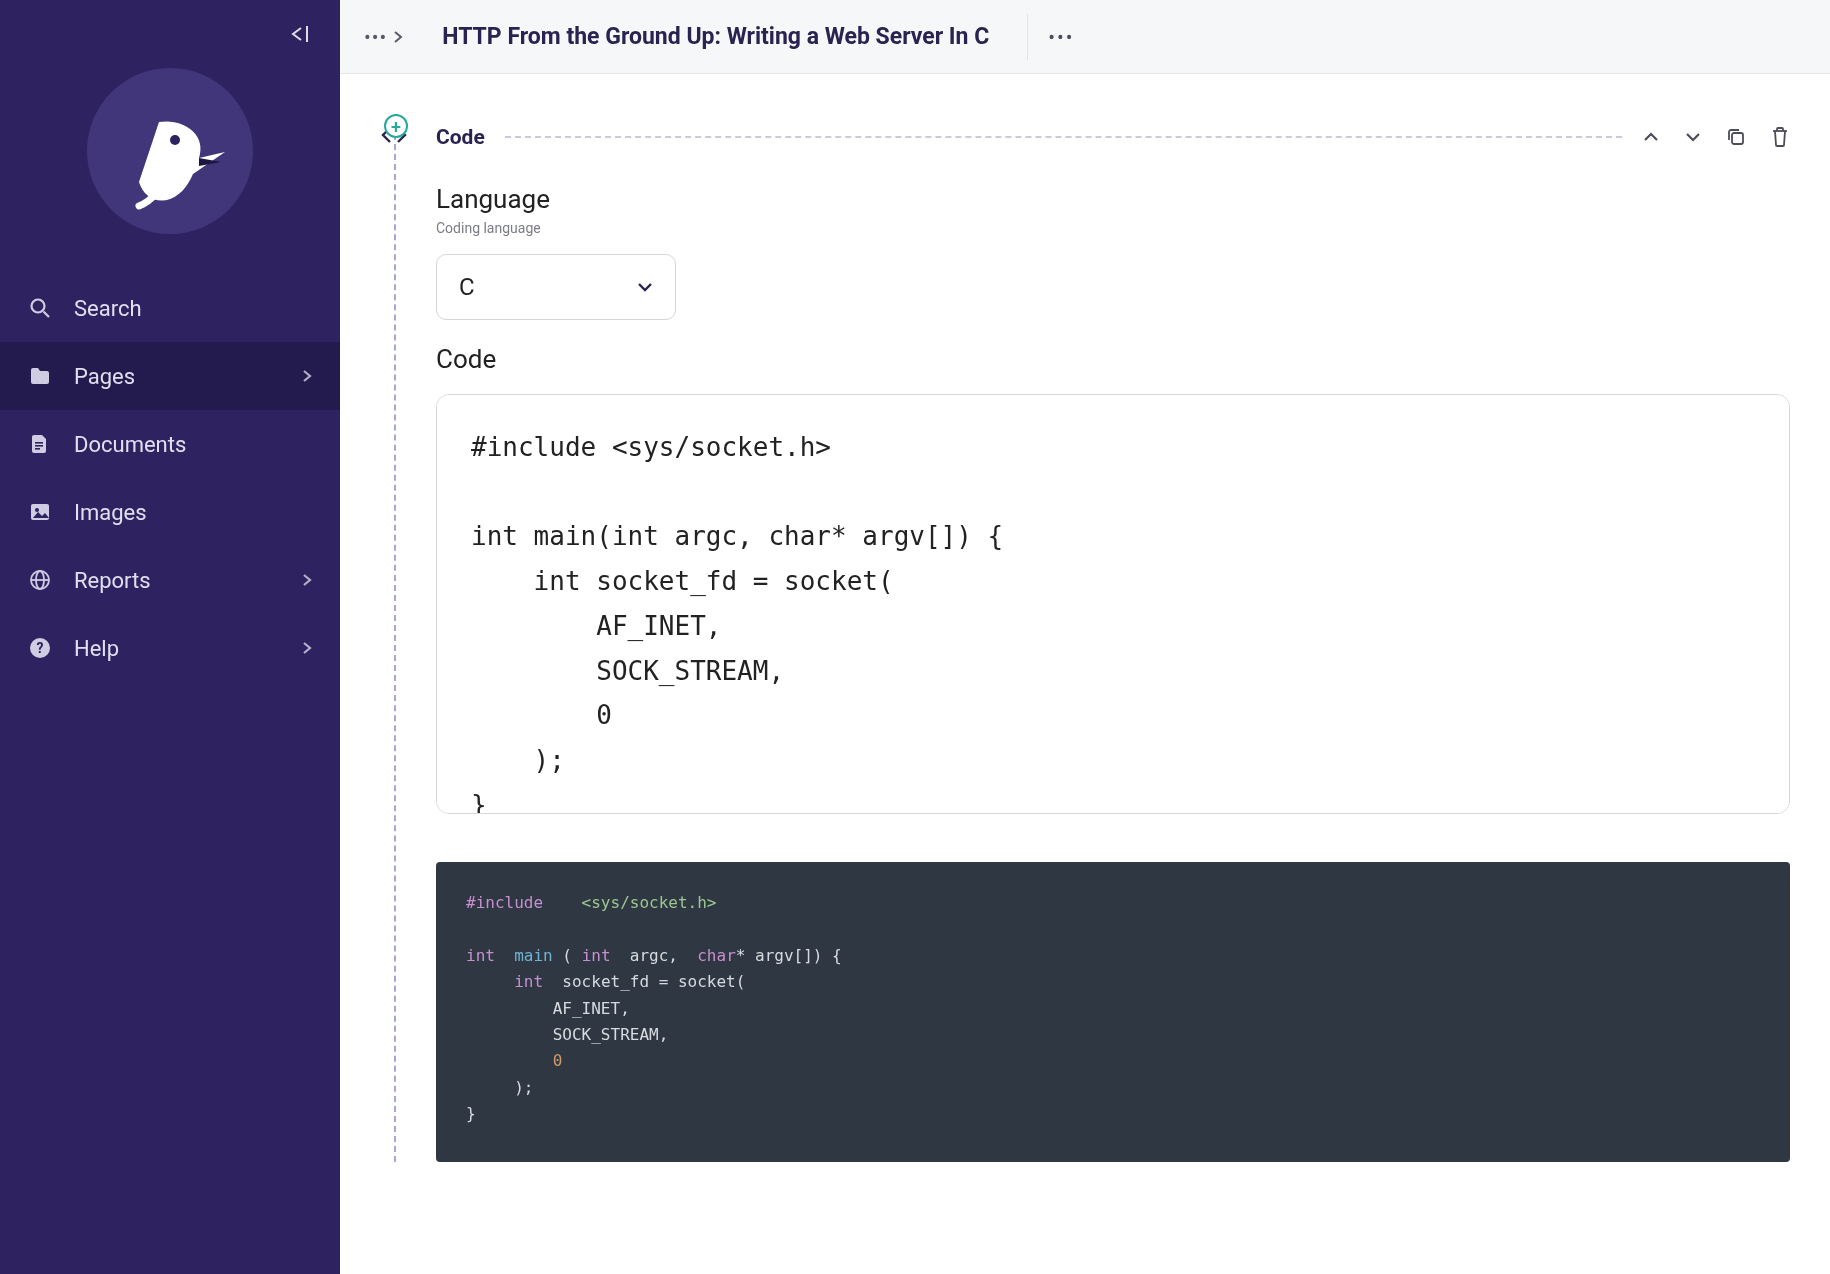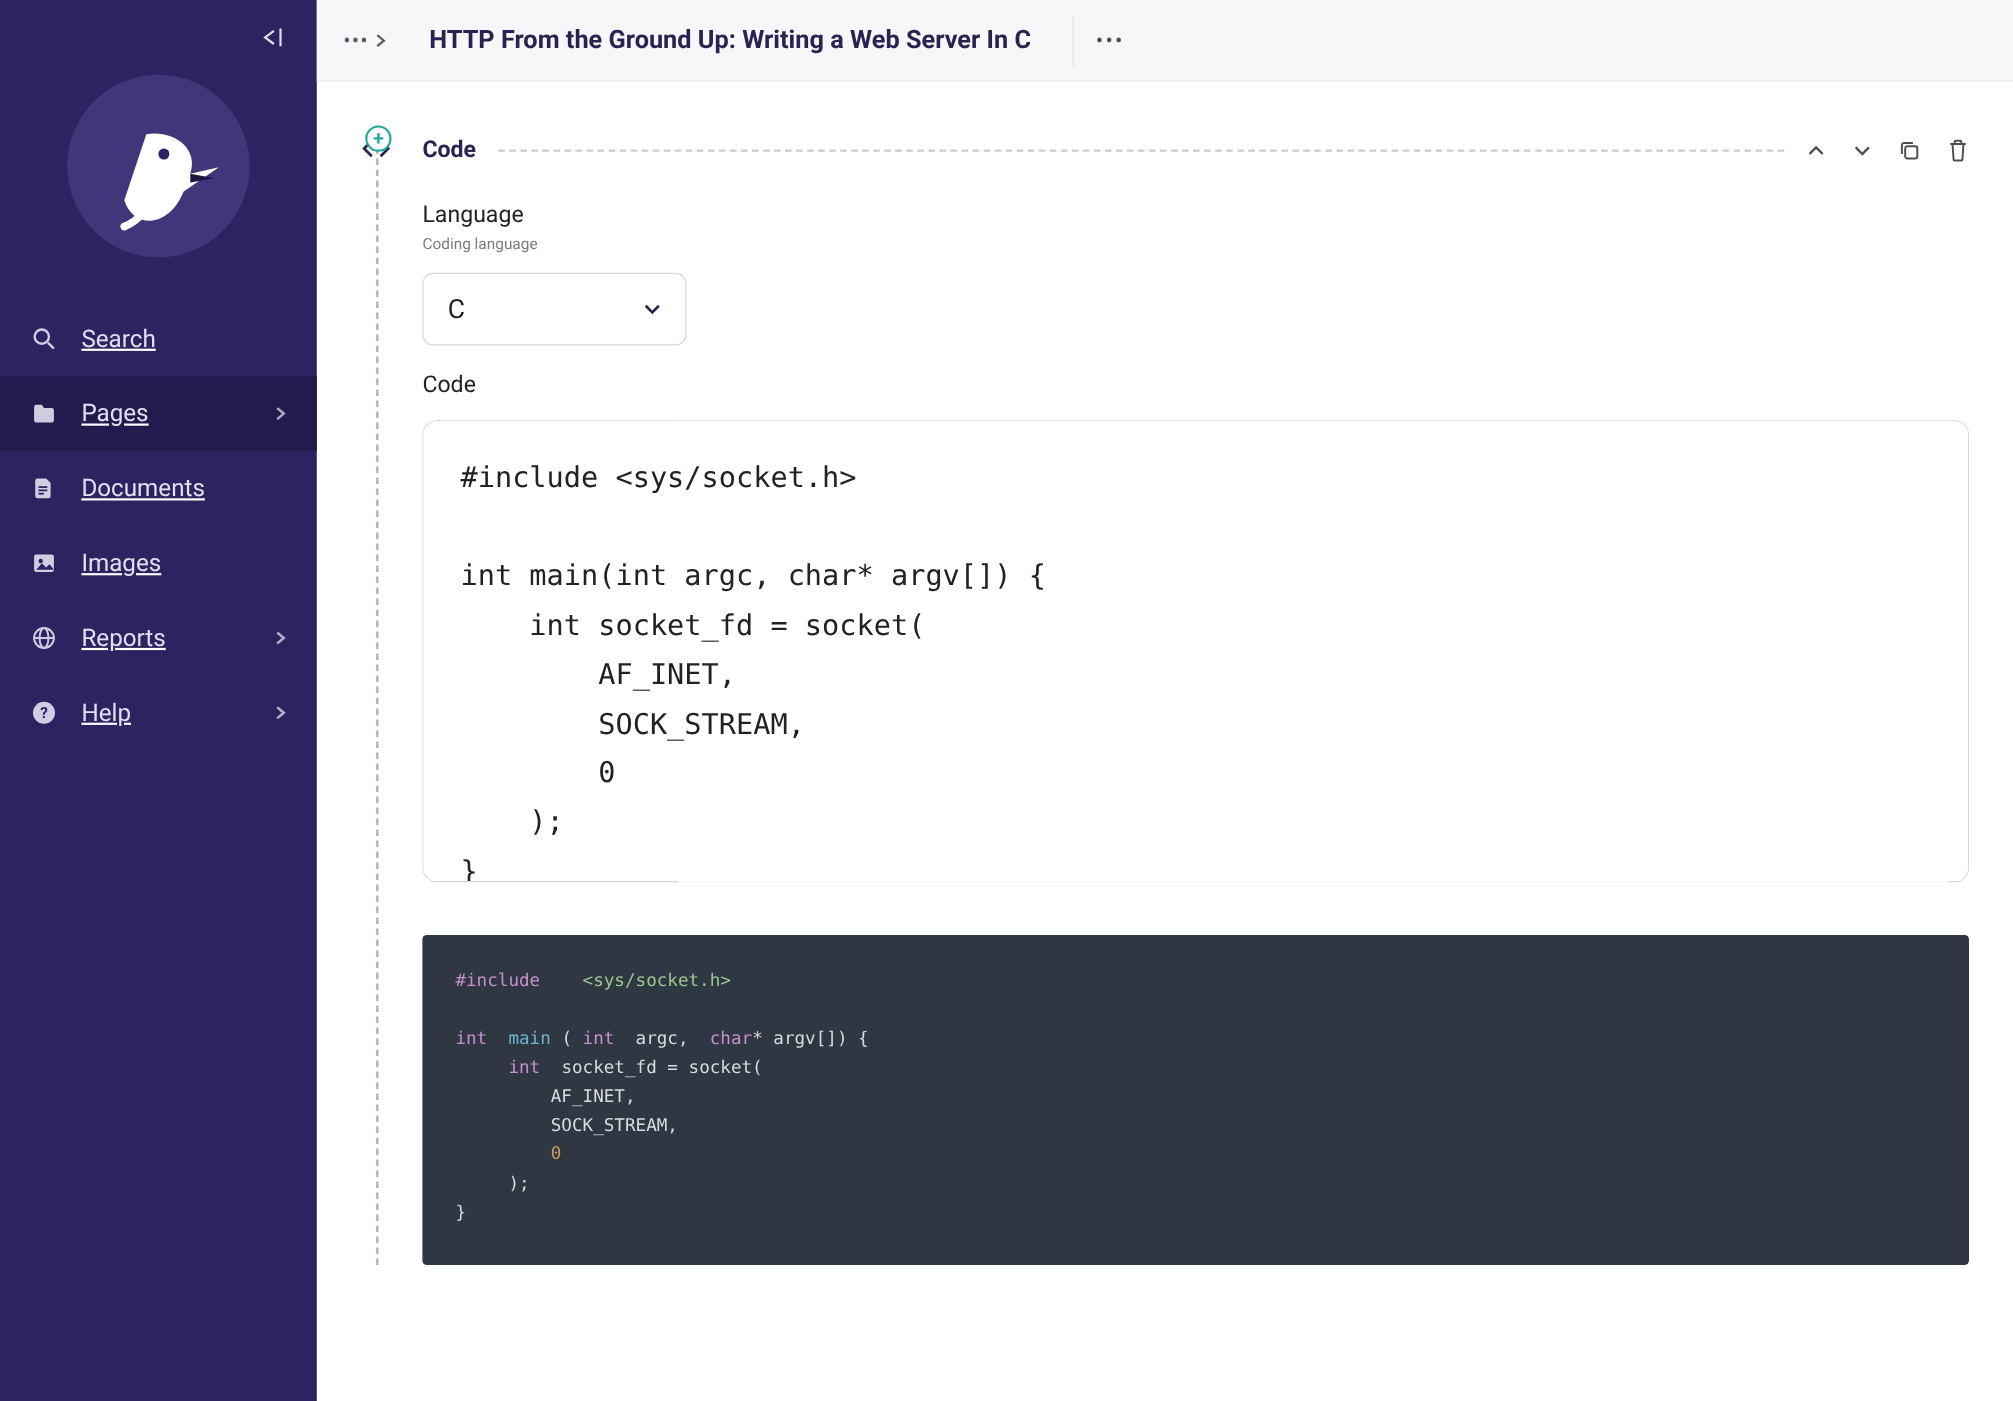--- a/index.html
+++ b/index.html
@@ -5,27 +5,26 @@
 * { margin: 0; padding: 0; box-sizing: border-box; }
 body {
   font-family: -apple-system, BlinkMacSystemFont, "Segoe UI", Roboto, sans-serif;
   display: flex;
   height: 100vh;
   width: 1830px;
   overflow: hidden;
   color: #1a1a1a;
 }
 .sidebar {
-  width: 288px;
+  width: 340px;
   background: #2e2360;
   color: #fff;
   display: flex;
   flex-direction: column;
   flex-shrink: 0;
-  text-decoration: underline;
 }
 .sidebar-top {
   display: flex;
   justify-content: flex-end;
   padding: 24px 28px 8px;
 }
 .collapse-btn {
   color: #fff;
   opacity: 0.85;
   cursor: pointer;
@@ -186,21 +185,21 @@
   display: flex;
   gap: 24px;
   color: #4d4d58;
 }
 .block-actions .act { cursor: pointer; display:flex; align-items:center; }
 
 .section {
   margin-top: 24px;
 }
 .field-label {
-  font-size: 21px;
+  font-size: 26px;
   color: #222;
   margin-bottom: 6px;
 }
 .field-sub {
   font-size: 14px;
   color: #7b7c86;
   margin-bottom: 18px;
 }
 .select-box {
   width: 240px;

